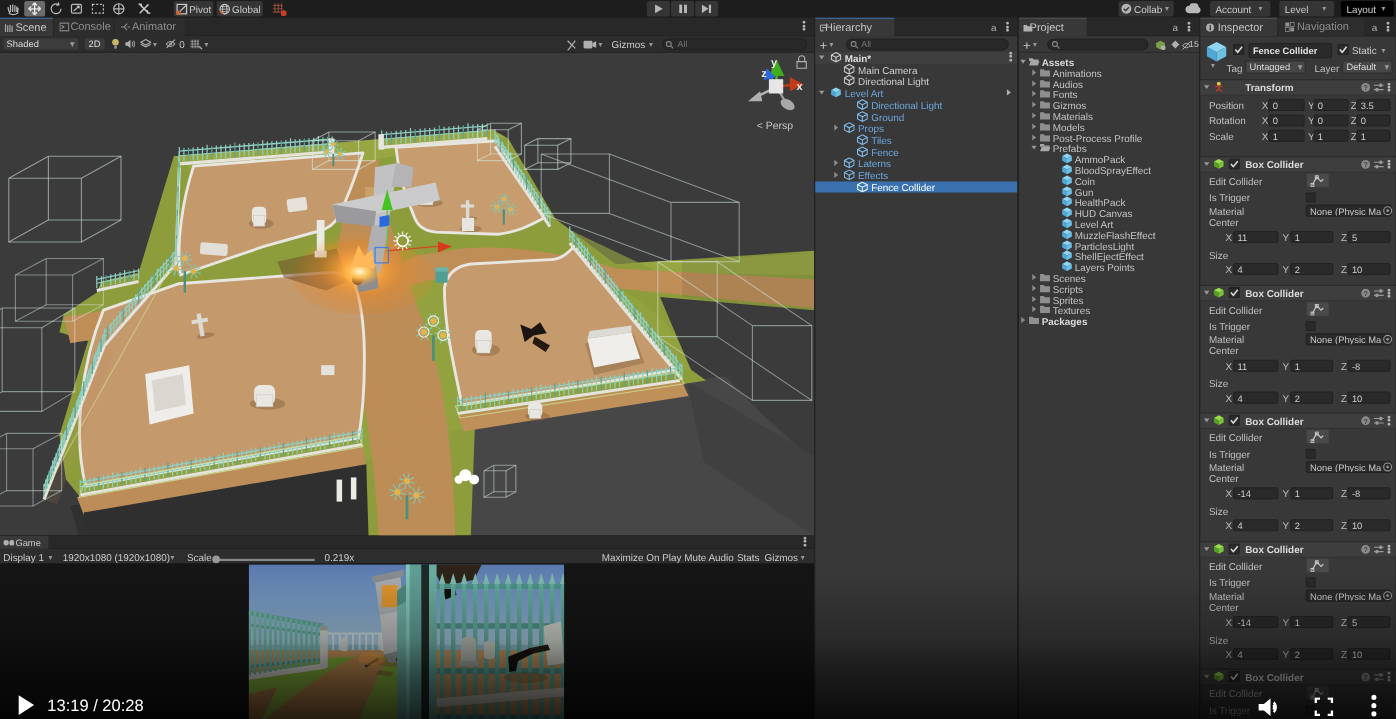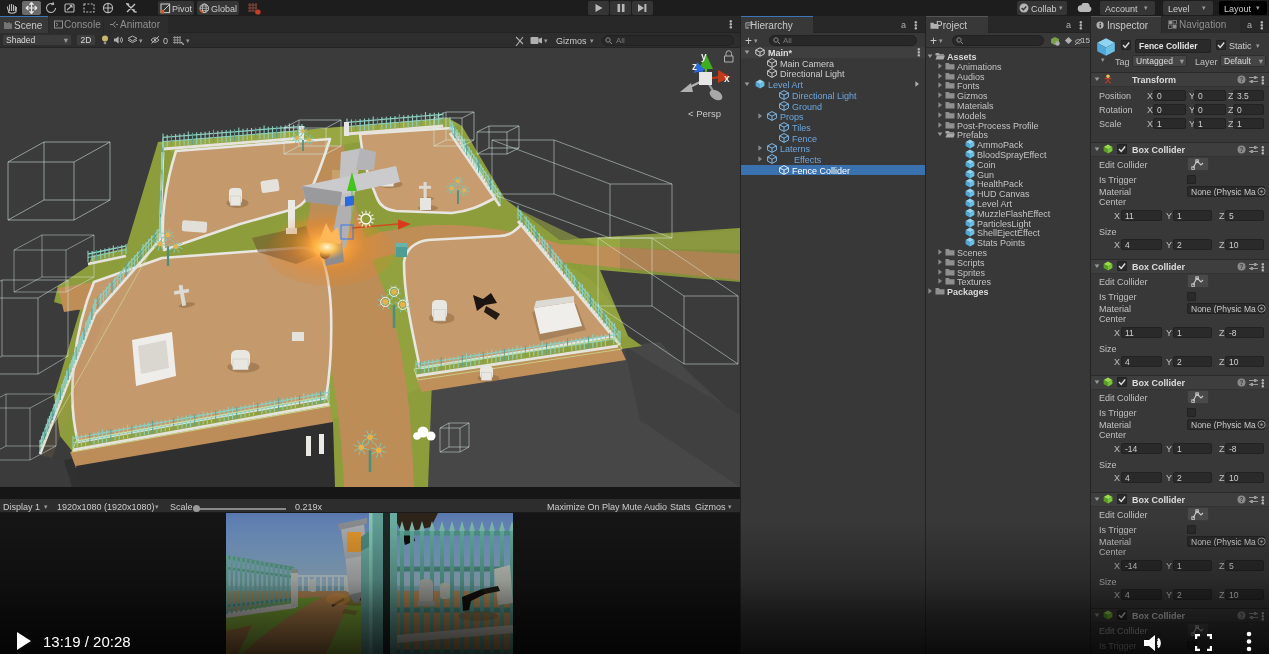--- a/index.html
+++ b/index.html
@@ -842,20 +842,27 @@
           <text x="701" y="60" font-size="10" font-weight="bold" fill="#eaeaea" font-family="Liberation Sans">y</text>
           <text x="724" y="82" font-size="10" font-weight="bold" fill="#eaeaea" font-family="Liberation Sans">x</text>
           <text x="692" y="70" font-size="10" font-weight="bold" fill="#eaeaea" font-family="Liberation Sans">z</text>
           <text x="688" y="117" font-size="9.5" fill="#c8c8c8" font-family="Liberation Sans">&lt; Persp</text>
           <path d="M726,56 v-2.5 a2.8,2.8 0 0 1 5.6,0 v2.5 M724.5,56 h8.5 v6 h-8.5 z" fill="none" stroke="#b0b0b0" stroke-width="1"></path>
         </g>
       </svg>
     </div>
   </div>
 <div class="pnl" style="left:0;top:487px;width:740px;height:167px;background:#161616">
+    <div class="tabbar" style="height:12px;background:#282828">
+      <div class="tab" style="left:0;width:44px;height:12px;line-height:12px;font-size:8.5px"><svg width="10" height="7" style="position:absolute;left:3px;top:2.5px">
+          <rect x="0" y="1" width="5" height="5" rx="2.5" fill="#b0b0b0"></rect>
+          <rect x="5.5" y="1" width="4.5" height="5" rx="2" fill="#b0b0b0"></rect>
+        </svg><span style="margin-left:14px">Game</span></div>
+      <div class="kebab" style="left:730px;top:2px;font-size:6px;line-height:3px">●<br>●<br>●</div>
+    </div>
     <div class="abs" style="left:0;top:12px;width:740px;height:14px;background:#2d2d2d;border-bottom:1px solid #1a1a1a">
       <span class="t tb" style="left:3px;top:3px">Display 1</span>
       <span class="t" style="left:44px;top:3.5px;color:#999;font-size:7px">▾</span>
       <span class="t tb" style="left:57px;top:3px">1920x1080 (1920x1080)</span>
       <span class="t" style="left:155px;top:3.5px;color:#999;font-size:7px">▾</span>
       <span class="t tb" style="left:170px;top:3px">Scale</span>
       <div class="abs" style="left:196px;top:9px;width:90px;height:1.5px;background:#888"></div>
       <div class="abs" style="left:193px;top:6px;width:7px;height:7px;border-radius:50%;background:#999"></div>
       <span class="t tb" style="left:295px;top:3px">0.219x</span>
       <span class="t tb" style="left:547px;top:3px">Maximize On Play</span>
@@ -1068,21 +1075,21 @@
       <path d="M0.6,2.9 L0.6,7.1 L5,9.4 L9.4,7.1 L9.4,2.9 M5,5.2 L5,9.4" fill="none" stroke="#7fb8e8" stroke-width="1.0"></path>
     </svg>
     <span class="t" style="left:39px;top:128.3px;color:#6ca7df">Laterns</span>
     <svg width="8" height="8" viewBox="0 0 10 10" style="position:absolute;left:15px;top:139.0px">
       <polygon points="3,1.5 7.5,5 3,8.5" fill="#8a8a8a"></polygon>
     </svg>
     <svg width="10" height="10" viewBox="0 0 10 10" style="position:absolute;left:26px;top:138.0px">
       <polygon points="5,0.6 9.4,2.9 5,5.2 0.6,2.9" fill="none" stroke="#7fb8e8" stroke-width="1.0"></polygon>
       <path d="M0.6,2.9 L0.6,7.1 L5,9.4 L9.4,7.1 L9.4,2.9 M5,5.2 L5,9.4" fill="none" stroke="#7fb8e8" stroke-width="1.0"></path>
     </svg>
-    <span class="t" style="left:53px;top:139.0px;color:#6ca7df">Effects</span>
+    <span class="t" style="left:39px;top:139.0px;color:#6ca7df">Effects</span>
     <div class="abs" style="left:0;top:148.7px;width:184px;height:10.7px;background:#3a72b0"></div>
     <svg width="10" height="10" viewBox="0 0 10 10" style="position:absolute;left:38px;top:148.7px">
       <polygon points="5,0.6 9.4,2.9 5,5.2 0.6,2.9" fill="none" stroke="#dfeffc" stroke-width="1.0"></polygon>
       <path d="M0.6,2.9 L0.6,7.1 L5,9.4 L9.4,7.1 L9.4,2.9 M5,5.2 L5,9.4" fill="none" stroke="#dfeffc" stroke-width="1.0"></path>
     </svg>
     <span class="t" style="left:51px;top:149.7px;color:#fff">Fence Collider</span>
   </div>
 <div class="pnl" style="left:926px;top:16px;width:164px;height:638px">
     <div class="tabbar">
       <div class="tab" style="left:0;width:62px;border-top:1px solid #555"><svg width="9" height="9" viewBox="0 0 10 10" style="position:absolute;left:4px;top:4px">
@@ -1235,21 +1242,21 @@
       <polygon points="5,0.6 9.4,2.9 5,5.2 0.6,2.9" fill="#8fd4f0"></polygon>
       <polygon points="0.6,2.9 5,5.2 5,9.4 0.6,7.1" fill="#4fa8d8"></polygon>
       <polygon points="9.4,2.9 5,5.2 5,9.4 9.4,7.1" fill="#6cc0e4"></polygon>
     </svg>
     <span class="t" style="left:51px;top:212.40000000000006px;color:#c4c4c4;font-weight:normal">ShellEjectEffect</span>
     <svg width="10" height="10" viewBox="0 0 10 10" style="position:absolute;left:39px;top:221.20000000000007px">
       <polygon points="5,0.6 9.4,2.9 5,5.2 0.6,2.9" fill="#8fd4f0"></polygon>
       <polygon points="0.6,2.9 5,5.2 5,9.4 0.6,7.1" fill="#4fa8d8"></polygon>
       <polygon points="9.4,2.9 5,5.2 5,9.4 9.4,7.1" fill="#6cc0e4"></polygon>
     </svg>
-    <span class="t" style="left:51px;top:222.20000000000007px;color:#c4c4c4;font-weight:normal">Stats Points</span>
+    <span class="t" style="left:51px;top:222.20000000000007px;color:#c4c4c4;font-weight:normal">Layers Points</span>
     <svg width="8" height="8" viewBox="0 0 10 10" style="position:absolute;left:10px;top:232.00000000000009px">
       <polygon points="3,1.5 7.5,5 3,8.5" fill="#8a8a8a"></polygon>
     </svg>
     <svg width="10" height="10" viewBox="0 0 10 10" style="position:absolute;left:19px;top:231.00000000000009px">
       <path d="M0.5,2 L3.8,2 L4.8,3.2 L9.5,3.2 L9.5,8.6 L0.5,8.6 Z" fill="#8f8f8f"></path>
     </svg>
     <span class="t" style="left:31px;top:232.00000000000009px;color:#c4c4c4;font-weight:normal">Scenes</span>
     <svg width="8" height="8" viewBox="0 0 10 10" style="position:absolute;left:10px;top:241.8000000000001px">
       <polygon points="3,1.5 7.5,5 3,8.5" fill="#8a8a8a"></polygon>
     </svg>

